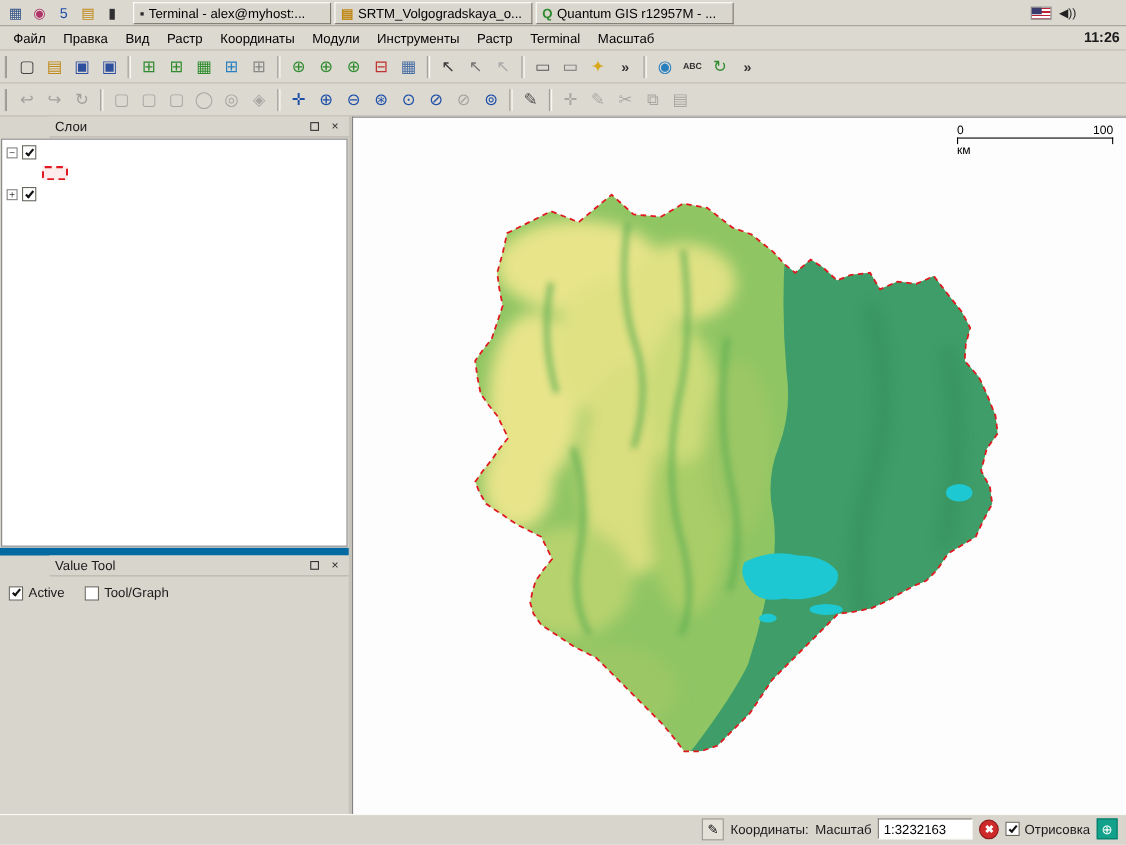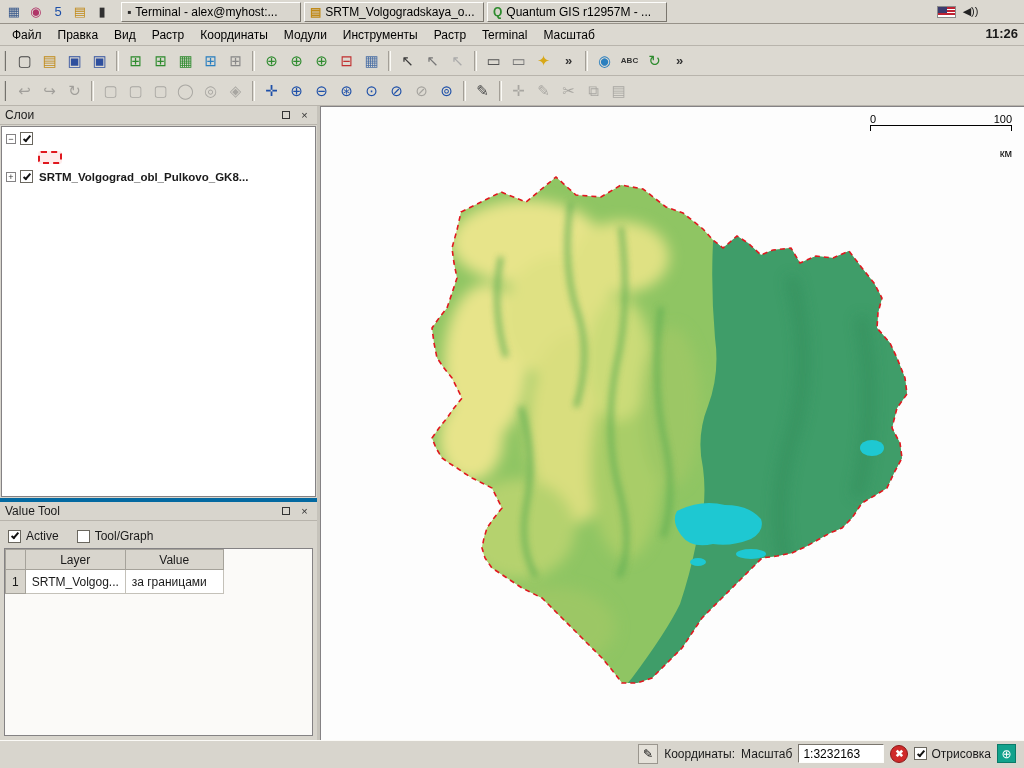--- a/index.html
+++ b/index.html
@@ -44,23 +44,23 @@
     border-left:1px solid #a39f97; border-right:1px solid #fbfaf6; margin:0 4px; pointer-events:none; }
   .tbtn.k-chev .g { font-size:13px; font-weight:bold; }
   .tbtn.k-txt .g { font-size:8px; font-weight:bold; }
   .tbtn.dim { opacity:.38; filter:grayscale(1); }
   
   .main { display:flex; height:634px; }
   .sidebar { width:320px; background:#d8d5cd; border-right:3px solid #c6c3bb;
     display:flex; flex-direction:column; }
   .dock { display:flex; flex-direction:column; min-height:0; }
   .layers-dock { flex:1 1 auto; }
-  .vt-dock { flex:0 0 242px; border-top:4px solid #0369a1; }
+  .vt-dock { flex:0 0 242px; border-top:7px solid #0369a1; }
   .dock-hdr { height:19px; display:flex; align-items:center; gap:4px; padding:0 5px;
-    background:#d8d5cd; border-bottom:1px solid #b8b4ac; font-size:12px; }
+    background:#d8d5cd; border-bottom:1px solid #b8b4ac; font-size:12px;margin-left:45px; }
   .dock-hdr .sp { flex:1; }
   .hbtn { width:15px; height:15px; border:none; background:transparent; padding:0;
     display:flex; align-items:center; justify-content:center; font-size:11px; color:#333; }
   .floatsq { width:8px; height:8px; border:1px solid #333; background:transparent; }
   .tree { flex:1; background:#ffffff; border:1px solid #848284; margin:1px; overflow:hidden; padding-top:2px; }
   .trow { display:flex; align-items:center; gap:4px; height:19px; padding-left:4px; }
   .exp { width:10px; height:10px; border:1px solid #848284; background:#fff; font-size:9px;
     line-height:8px; text-align:center; flex:0 0 auto; color:#333; }
   .cb { width:13px; height:13px; border:1px solid #6a675f; background:#fff; flex:0 0 auto;
     display:flex; align-items:center; justify-content:center; }
@@ -89,21 +89,21 @@
   table.vt .c-value { width:98px; max-width:98px; overflow:hidden; white-space:nowrap; }
   
   .canvas { flex:1; position:relative; background:#fdfdfd;
     border-top:1px solid #848284; border-left:1px solid #848284; overflow:hidden; }
   .canvas svg { display:block; }
   .scalebar { position:absolute; top:6px; right:12px; width:142px; font-size:11px; color:#000; }
   .sb-labels { display:flex; justify-content:space-between; line-height:12px; }
   .sb-bar { height:5px; border-top:1px solid #000; position:relative; }
   .sb-bar .tick { position:absolute; top:-1px; width:1px; height:6px; background:#000; }
   .sb-bar .tick.l { left:0; } .sb-bar .tick.r { right:0; }
-  .sb-unit { text-align:right; line-height:12px; margin-top:17px; }
+  .sb-unit { line-height:12px; margin-top:1px; }
   
   .statusbar { height:26px; background:#d8d5cd; border-top:1px solid #fbfaf6;
     display:flex; align-items:center; gap:6px; padding:0 8px; }
   .sb-icon { width:20px; height:20px; border:1px solid #9a968e; background:#e4e1d9;
     display:flex; align-items:center; justify-content:center; font-size:12px; padding:0;
     margin-left:auto; }
   .sb-label { font-size:12px; }
   .sunken { border:1px solid; border-color:#7a766e #fdfdfb #fdfdfb #7a766e; background:#fff;
     height:19px; font-family:"Liberation Sans",sans-serif; font-size:12px; padding:0 4px; }
   input.coords { width:198px; text-align:center; }
@@ -400,21 +400,20 @@
 
           <span class="swatchbox"></span>
 
         </div>
           <div class="trow k-layer checked">
           <span class="exp">+</span>
           <span class="cb">
               <span class="chk"></span>
             </span>
 
-          <span class="tlabel">SRTM_Volgograd_obl_Pulkovo_GK8...</span>
         </div>
         </div>
     </div>
 
     <div class="dock vt-dock">
       <div class="dock-hdr">
         <span>Value Tool</span>
         <span class="sp"></span>
         <button class="hbtn">
             <span class="floatsq"></span>
@@ -426,38 +425,20 @@
           <label>
             <span class="cb checked">
                 <span class="chk"></span>
               </span>
             <span>Active</span>
           </label>
           <label>
             <span class="cb"></span>
             <span>Tool/Graph</span>
           </label>
-        </div>
-        <div class="vt-tablewrap">
-          <table class="vt">
-            <thead>
-              <tr>
-                <th class="gut"></th>
-                <th class="c-layer">Layer</th>
-                <th class="c-value">Value</th>
-              </tr>
-            </thead>
-            <tbody>
-                <tr>
-                <td class="gut">1</td>
-                <td class="c-layer">SRTM_Volgog...</td>
-                <td class="c-value">за границами</td>
-              </tr>
-              </tbody>
-          </table>
         </div>
       </div>
     </div>
   </div>
 
   <div class="canvas">
     <svg viewBox="0 0 704 634" width="704" height="634">
       <defs>
         <filter id="bl" x="-40%" y="-40%" width="180%" height="180%">
             <feGaussianBlur stdDeviation="7"></feGaussianBlur>

